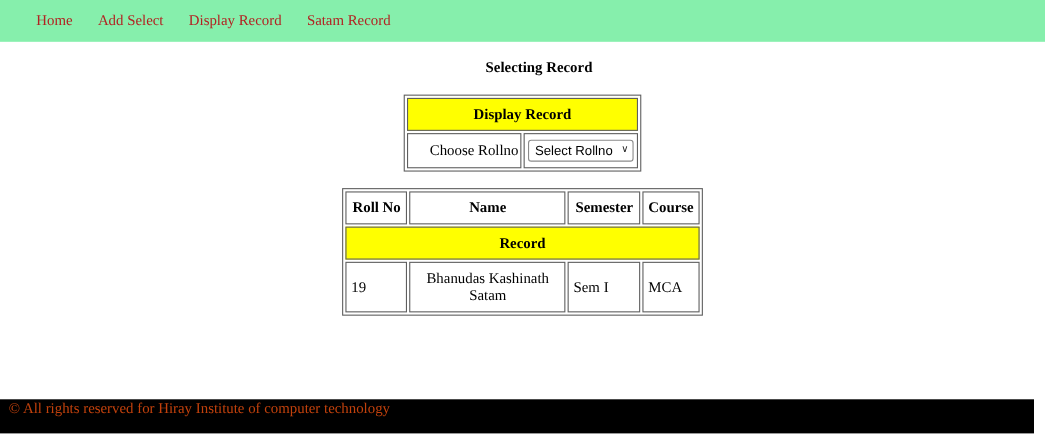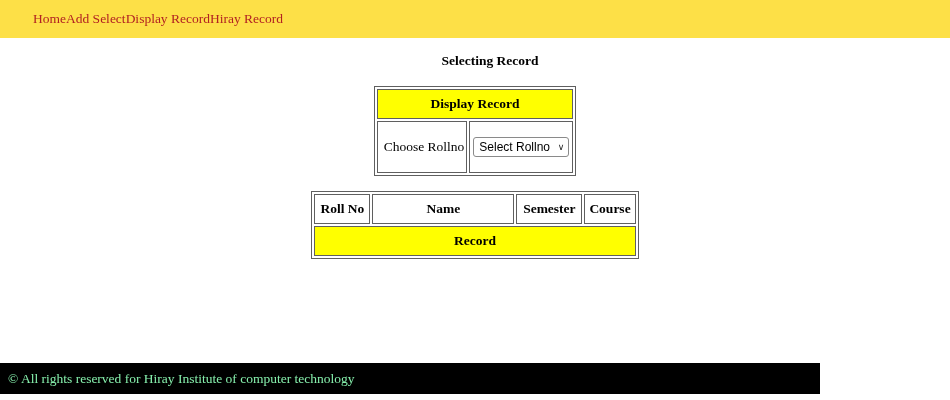--- a/index.html
+++ b/index.html
@@ -7,25 +7,25 @@
   .page {
     position:relative;
     width:950px; height:400px;
     background:#ffffff;
     font-family:"Liberation Serif", serif;
     overflow:hidden;
   }
   
   .navbar {
     height:38px;
-    background:#fde047;
+    background:#86efac;
     display:flex;
     align-items:center;
     padding-left:33px;
-    gap:0;
+    gap:23px;
   }
   .navbar a {
     color:#B22222;
     font-size:13.5px;
     text-decoration:none;
     cursor:pointer;
     white-space:nowrap;
   }
   
   .title {
@@ -51,27 +51,27 @@
   .yellow-head {
     background:#FFFF00;
     font-weight:bold;
     text-align:center;
     padding:6px 8px;
   }
   
   .display-table { margin:17px auto 0; }
   .display-table .label-cell {
     width:80px;
-    padding:7px 2px 7px 6px;
+    padding:7px 2px 7px 20px;
     text-align:right;
     white-space:nowrap;
   }
   .display-table .select-cell {
     width:86px;
-    padding:15px 3px;
+    padding:5px 3px;
     text-align:center;
   }
   .select-wrap { position:relative; display:inline-block; }
   .select-wrap select {
     -webkit-appearance:none;
     appearance:none;
     font-family:"Liberation Sans", sans-serif;
     font-size:12px;
     color:#000;
     background:#fff;
@@ -95,40 +95,39 @@
   .record-table td { padding:6px 4px; text-align:left; }
   .record-table .w-roll { width:46px; }
   .record-table .w-name { width:132px; }
   .record-table .w-sem  { width:56px; }
   .record-table .w-course { width:40px; }
   .record-table td.c-name { text-align:center; }
   
   .footer {
     position:absolute;
     left:0; top:363px;
-    width:820px; height:31px;
+    width:940px; height:31px;
     background:#000000;
-    color:#86efac;
+    color:#c2410c;
     display:flex;
-    align-items:center;
     box-sizing:border-box;
     padding-left:8px;
     font-size:13.5px;
   }
 </style>
 </head>
 <body>
 
 <div class="page">
 
   <nav class="navbar">
     <a href="#">Home</a>
     <a href="#">Add Select</a>
     <a href="#">Display Record</a>
-    <a href="#">Hiray Record</a>
+    <a href="#">Satam Record</a>
   </nav>
 
   <div class="title">Selecting Record</div>
 
   <table class="classic display-table">
     <tbody>
       <tr>
         <th colspan="2" class="yellow-head">Display Record</th>
       </tr>
       <tr>
@@ -149,20 +148,26 @@
     <tbody>
       <tr>
         <th class="col w-roll">Roll No</th>
         <th class="col w-name">Name</th>
         <th class="col w-sem">Semester</th>
         <th class="col w-course">Course</th>
       </tr>
       <tr>
         <th colspan="4" class="yellow-head">Record</th>
       </tr>
+      <tr>
+        <td class="w-roll">19</td>
+        <td class="w-name c-name">Bhanudas Kashinath Satam</td>
+        <td class="w-sem">Sem I</td>
+        <td class="w-course">MCA</td>
+      </tr>
     </tbody>
   </table>
 
   <footer class="footer">
     <span>© All rights reserved for Hiray Institute of computer technology</span>
   </footer>
 
 </div>
 
 </body></html>

